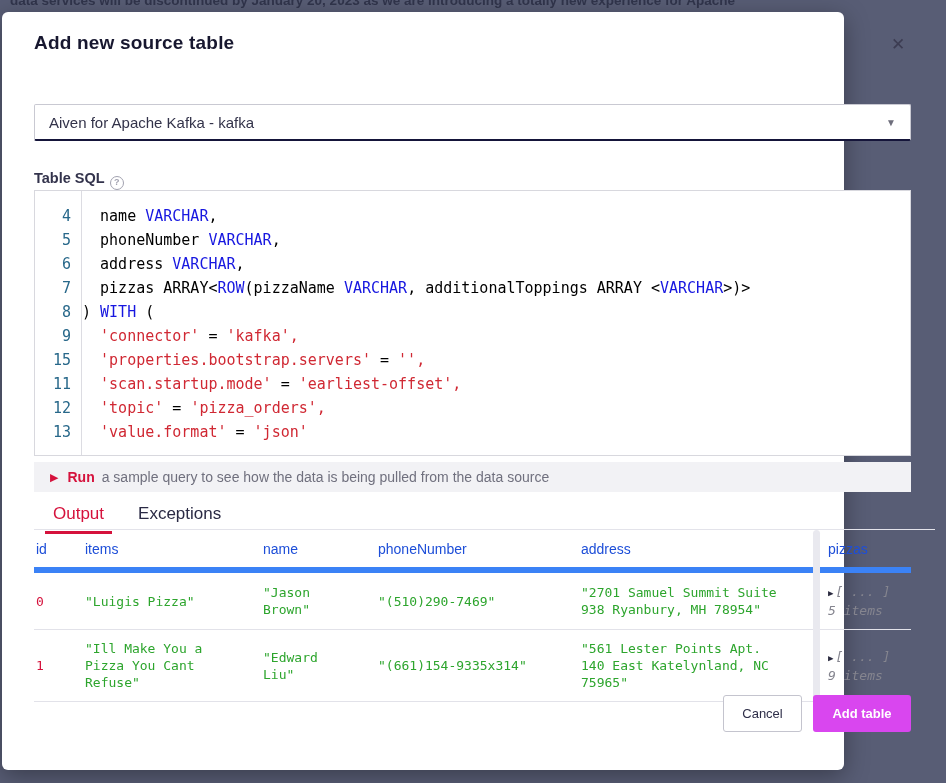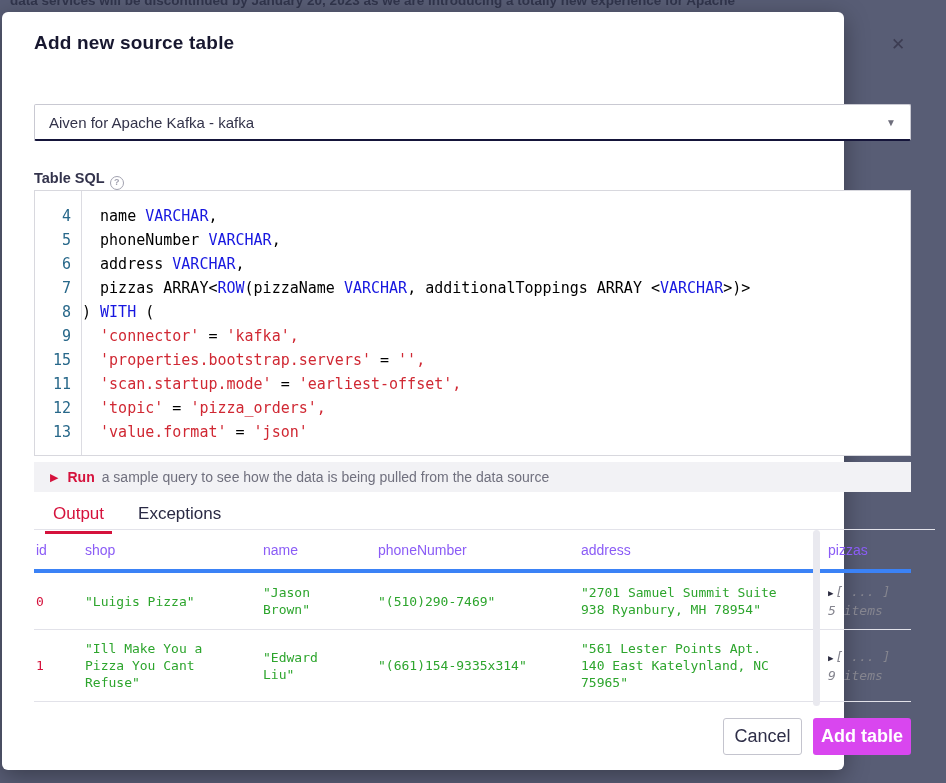--- a/index.html
+++ b/index.html
@@ -89,44 +89,44 @@
   .tab.first { margin-left:11px; }
   .tab.active { color:#d5123c; }
   .tab.inactive { color:#2a2a44; margin-left:18px; }
   .tab.active::after {
     content:""; position:absolute; left:0; right:0; bottom:-1px; height:3px; background:#d5123c;
   }
   .output-table { position:absolute; left:32px; top:518px; width:877px; }
   .t-header {
     display:grid; grid-template-columns:49px 178px 115px 203px 247px 1fr;
     height:43px; align-items:center;
-    border-bottom:4px solid #3b82f6;
-    font-size:14px; color:#8b5cf6;
+    border-bottom:6px solid #3b82f6;
+    font-size:14px; color:#1d4ed8;
   }
   .t-header > div { padding-left:2px; }
   .t-row {
     display:grid; grid-template-columns:49px 178px 115px 203px 247px 1fr;
     align-items:center; border-bottom:1px solid #e2e2e9;
     font-family:"DejaVu Sans Mono", monospace; font-size:13px; line-height:17px;
   }
   .t-row > div { padding:10px 10px 10px 2px; }
   .cell-id { color:#d5123c; }
   .cell-val { color:#2da52d; }
   .cell-shop { width:152px; }
   .cell-name { width:84px; }
   .cell-addr { width:207px; }
   .cell-pizzas { color:#85858f; font-style:italic; white-space:nowrap; }
   .cell-pizzas .tri { color:#2b2b40; font-style:normal; font-size:9px; margin-right:2px; cursor:pointer; }
   .table-scrollbar {
     position:absolute; right:24px; top:518px; width:7px; height:176px;
     background:#e9e9ef; border-radius:4px; cursor:pointer;
   }
   .footer-btn {
-    position:absolute; top:706px; height:37px; border-radius:3px;
-    font-size:18px; display:flex; align-items:center; justify-content:center;
+    position:absolute; top:683px; height:37px; border-radius:3px;
+    font-size:13px; display:flex; align-items:center; justify-content:center;
     cursor:pointer;
   }
   .btn-cancel {
     left:721px; width:79px; background:#fff; border:1px solid #c4c4ce; color:#2e2e48;
   }
   .btn-submit {
     left:811px; width:98px; background:#d946ef; color:#ffffff; font-weight:600; border:none;
   }
 </style>
 </head>
@@ -172,21 +172,21 @@
     <span class="run-play">▶</span>
     <span class="run-label">Run</span>
     <span class="run-desc">a sample query to see how the data is being pulled from the data source</span>
   </div>
 
   <div class="tabs" id="tabs"><span class="tab active first">Output</span><span class="tab inactive">Exceptions</span></div>
 
   <div class="output-table" id="output-table">
       <div class="t-header">
         <div>id</div>
-        <div>shop</div>
+        <div>items</div>
         <div>name</div>
         <div>phoneNumber</div>
         <div>address</div>
         <div>pizzas</div>
       </div>
       <div class="t-row">
         <div class="cell-id">0</div>
         <div>
           <div class="cell-val cell-shop">"Luigis Pizza"</div>
         </div>

